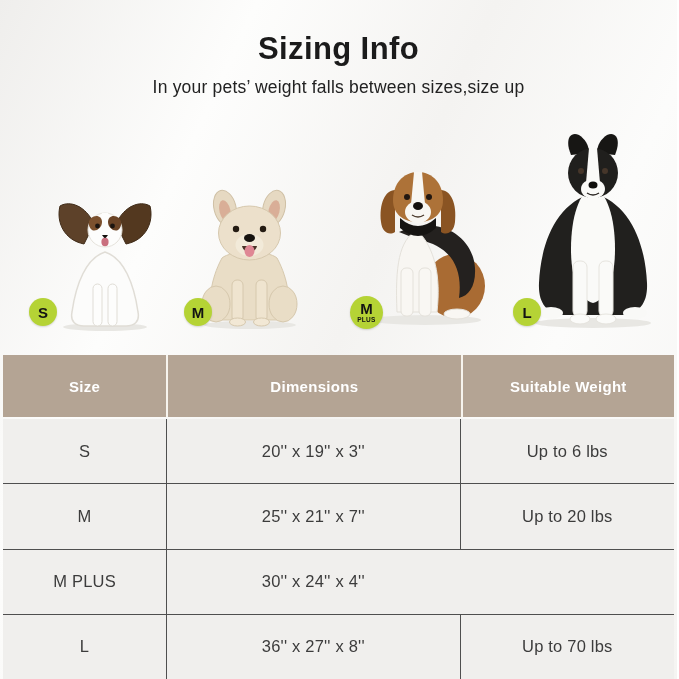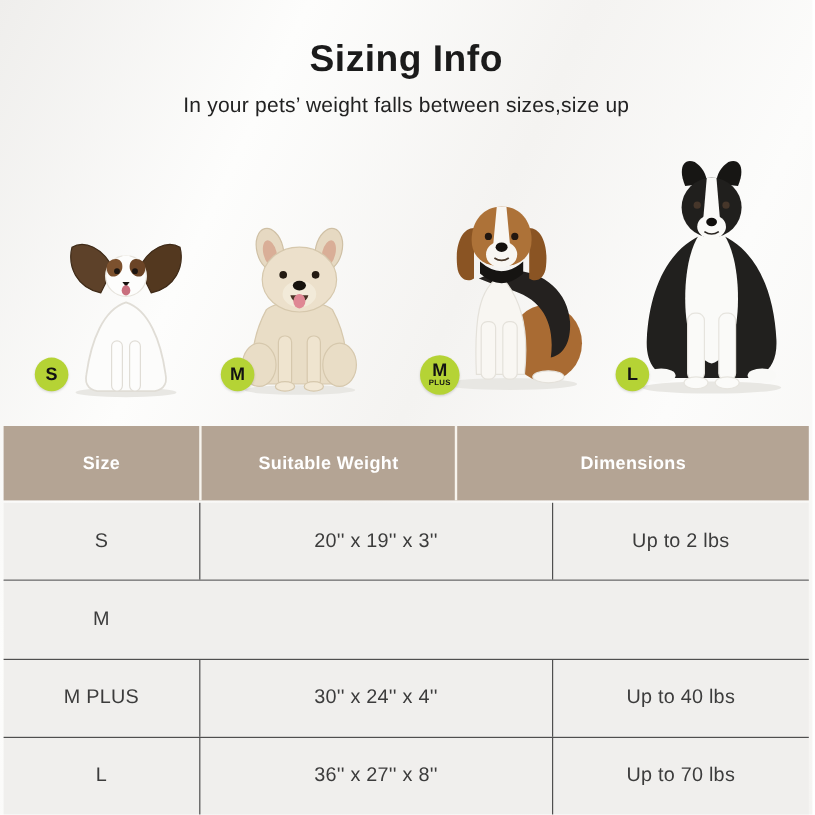--- a/index.html
+++ b/index.html
@@ -163,36 +163,37 @@
     <span class="badge-main">M</span>
     <span class="badge-sub">PLUS</span>
   </div>
   <div class="badge" style="left:513px; top:298px; width:28px; height:28px;">
     <span class="badge-main">L</span>
   </div>
 
   <div class="sizing-table">
     <div class="thead">
       <div class="th col-size">Size</div>
+      <div class="th col-dim">Dimensions</div>
       <div class="th col-weight">Suitable Weight</div>
-      <div class="th col-dim">Dimensions</div>
     </div>
 
     <div class="trow">
       <div class="td col-size">S</div>
       <div class="td col-dim">20'' x 19'' x 3''</div>
-      <div class="td col-weight">Up to 2 lbs</div>
+      <div class="td col-weight">Up to 6 lbs</div>
     </div>
     <div class="trow">
       <div class="td col-size">M</div>
+      <div class="td col-dim">25'' x 21'' x 7''</div>
+      <div class="td col-weight">Up to 20 lbs</div>
     </div>
     <div class="trow">
       <div class="td col-size">M PLUS</div>
       <div class="td col-dim">30'' x 24'' x 4''</div>
-      <div class="td col-weight">Up to 40 lbs</div>
     </div>
     <div class="trow">
       <div class="td col-size">L</div>
       <div class="td col-dim">36'' x 27'' x 8''</div>
       <div class="td col-weight">Up to 70 lbs</div>
     </div>
   </div>
 
 </div>
 

